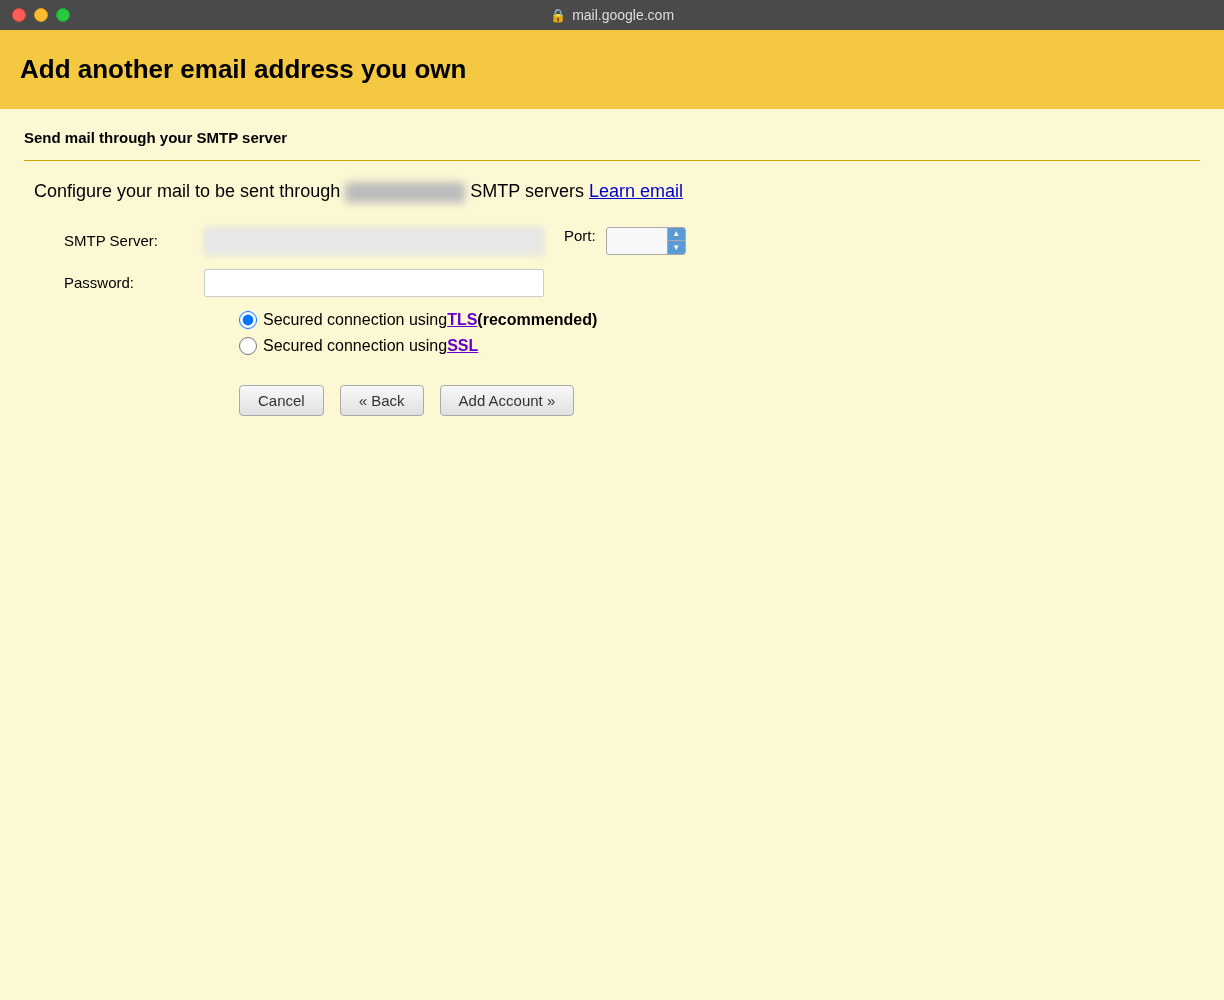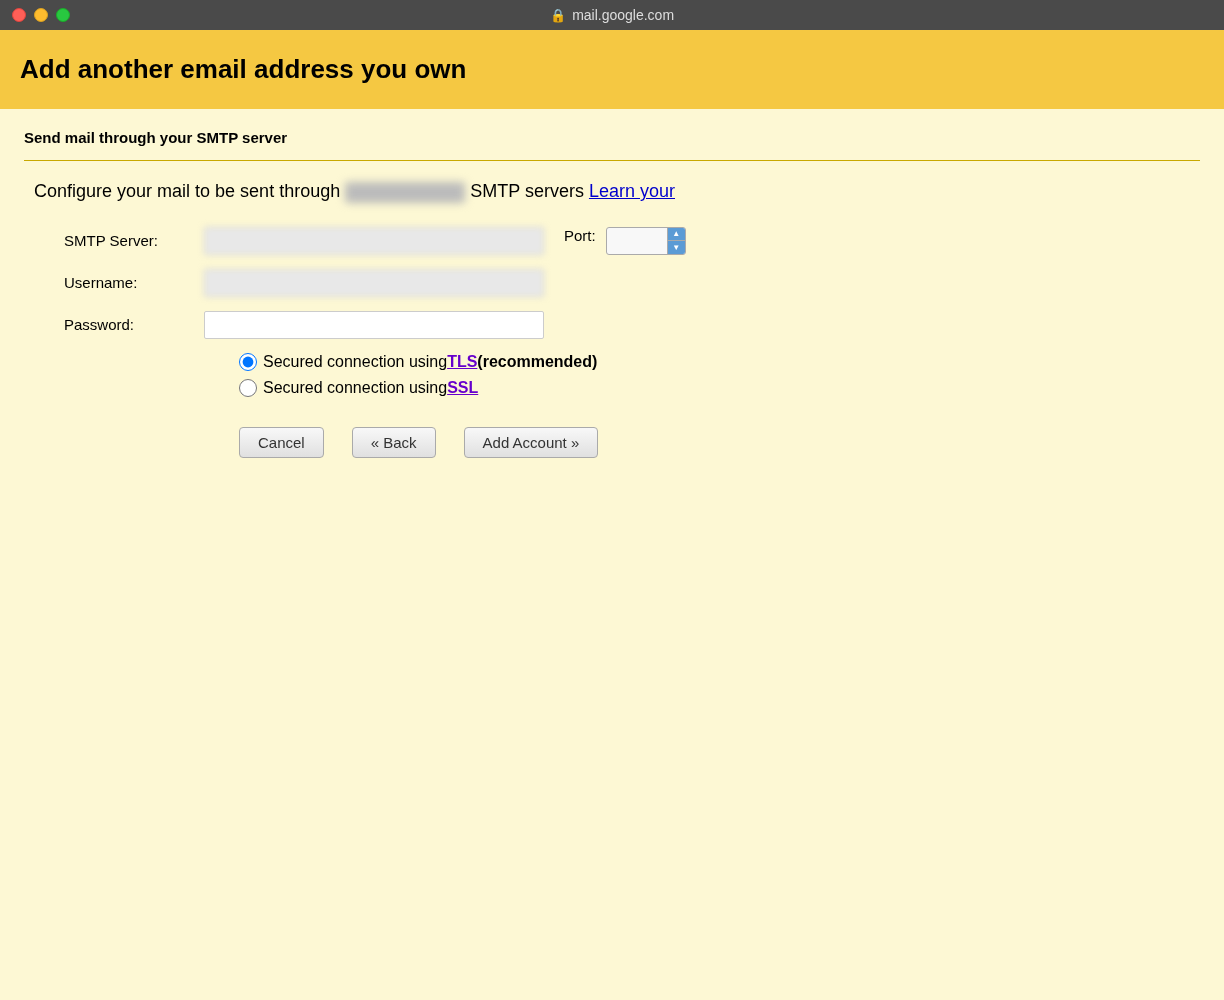--- a/index.html
+++ b/index.html
@@ -226,21 +226,21 @@
       font-weight: bold;
     }
 
     .radio-text-bold {
       font-weight: bold;
     }
 
     
     .button-row {
       display: flex;
-      gap: 28px;
+      gap: 16px;
       padding-left: 175px;
       margin-top: 2px;
     }
 
     .btn {
       padding: 6px 18px;
       font-size: 15px;
       border: 1px solid #aaa;
       background: linear-gradient(to bottom, #f8f8f8, #e0e0e0);
       border-radius: 4px;
@@ -269,44 +269,40 @@
 
 <div class="main-content">
 
   <div class="section-title">Send mail through your SMTP server</div>
   <hr class="divider">
 
   <p class="configure-text">
     <span>Configure your mail to be sent through</span>
     <span class="blurred-text">&nbsp;&nbsp;&nbsp;&nbsp;&nbsp;&nbsp;&nbsp;&nbsp;&nbsp;&nbsp;&nbsp;&nbsp;&nbsp;&nbsp;&nbsp;&nbsp;&nbsp;&nbsp;&nbsp;&nbsp;&nbsp;&nbsp;&nbsp;&nbsp;</span>
     <span> SMTP servers </span>
-    <a class="learn-more">Learn your</a>
+    <a class="learn-more">Learn email</a>
   </p>
 
   <div class="form-area">
 
     <div class="form-row">
       <label class="form-label">SMTP Server:</label>
       <input class="form-input" type="text" style="filter: blur(3px); color: transparent; background: rgb(232, 232, 232);" value="smtp.example.com">
       <div class="port-group">
         <span class="port-label">Port:</span>
         <div class="port-input-wrapper">
           <input class="port-input" type="text" style="filter: blur(3px); color: transparent;" value="587">
           <div class="port-spinner">
             <div class="spinner-up">▲</div>
             <div class="spinner-down">▼</div>
           </div>
         </div>
       </div>
     </div>
 
-    <div class="form-row">
-      <label class="form-label">Username:</label>
-      <input class="form-input" type="text" style="filter: blur(3px); color: transparent; background: rgb(232, 232, 232);" value="user@example.com">
-    </div>
 
     <div class="form-row">
       <label class="form-label">Password:</label>
       <input class="form-input password" type="password" value="" style="">
     </div>
 
     <div class="radio-group">
       <div class="radio-row">
         <input type="radio" name="connection" value="tls" checked="" style="">
         <span>Secured connection using </span>

